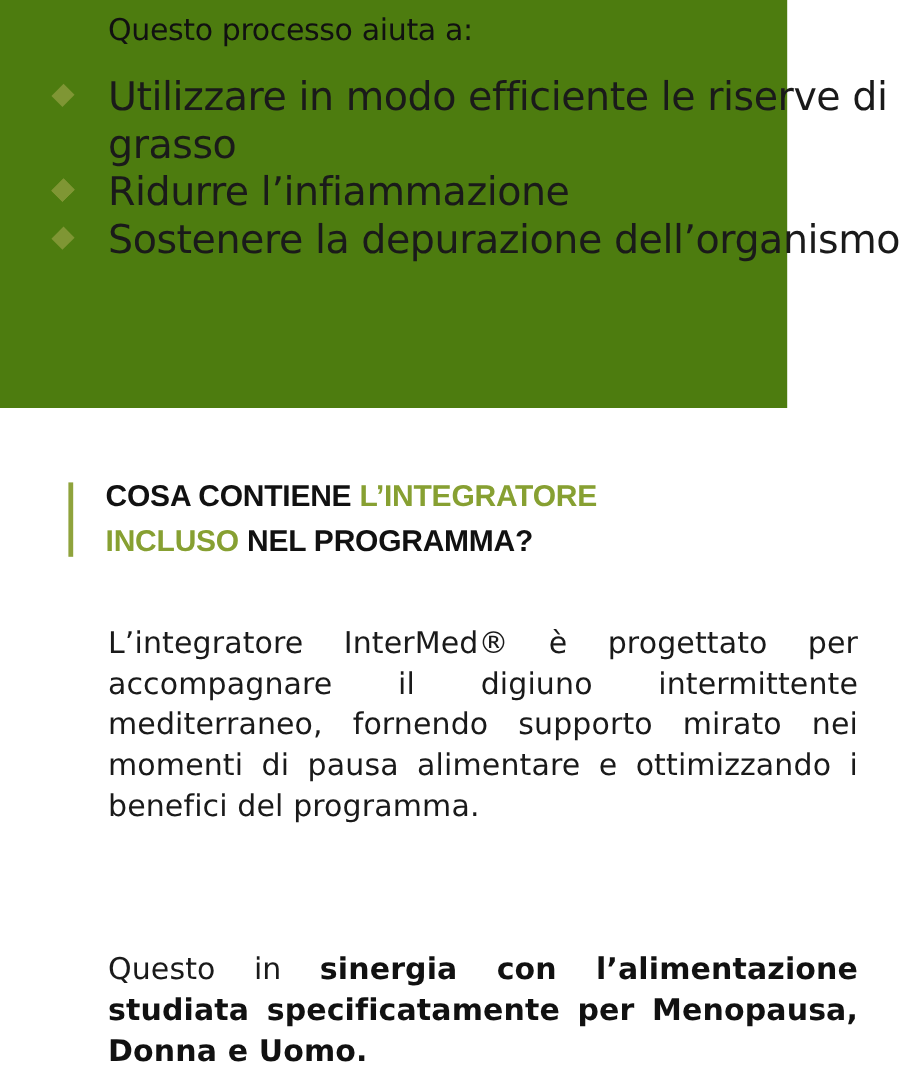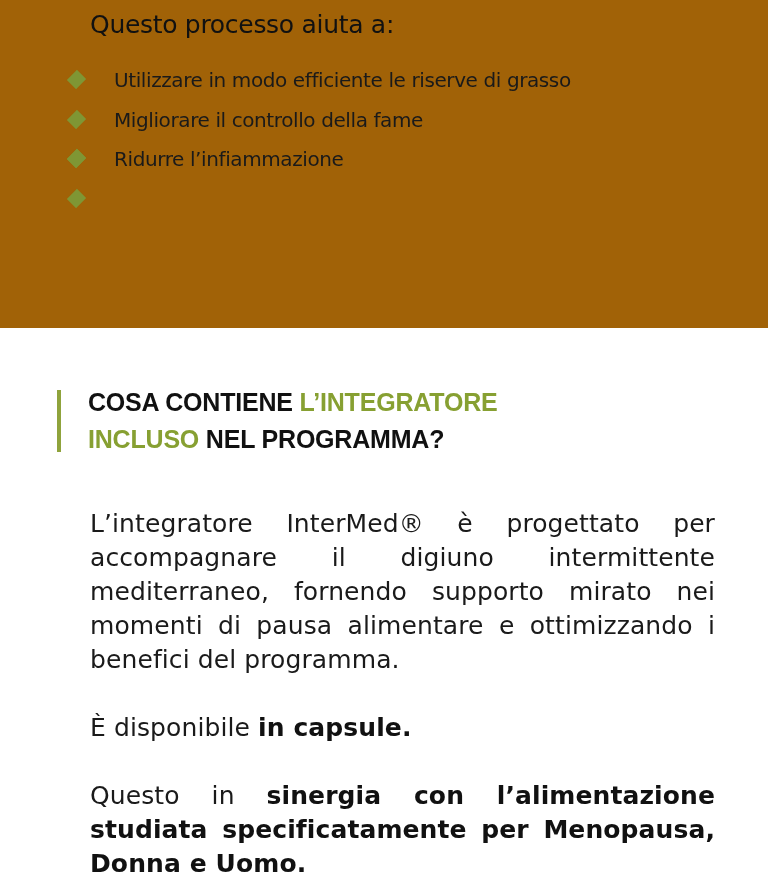--- a/index.html
+++ b/index.html
@@ -11,23 +11,23 @@
       width: 768px;
       height: 895px;
       overflow: hidden;
       position: relative;
       font-family: "DejaVu Sans", "Liberation Sans", sans-serif;
       color: #1a1a1a;
     }
     .benefits {
       position: absolute;
       left: 0; top: 0;
-      width: 768px;
+      width: 656px;
       height: 348px;
-      background: #a16207;
+      background: #4d7c0f;
     }
     .benefits-title {
       position: absolute;
       left: 90px;
       top: 10px;
       font-size: 25px;
       letter-spacing: -0.3px;
       color: #111;
       white-space: nowrap;
     }
@@ -36,43 +36,42 @@
       left: 0;
       top: 61px;
       width: 768px;
       margin: 0;
       padding: 0;
       list-style: none;
     }
     .benefit-item {
       position: relative;
       padding-left: 90px;
-      font-size: 20px;
+      font-size: 33px;
       line-height: 39.5px;
       color: #1a1a1a;
       letter-spacing: -0.4px;
-      margin-left: 24px;
     }
     .benefit-item.justify {
       text-align: justify;
       text-align-last: left;
     }
     .diamond {
       position: absolute;
       left: 46px;
       top: 12px;
       width: 13px;
       height: 13px;
       background: #7f9634;
       transform: rotate(45deg) scaleY(1.1);
     }
     .section2 {
       position: absolute;
       left: 0;
-      top: 328px;
+      top: 340px;
       width: 768px;
       height: 547px;
       background: #ffffff;
     }
     .heading-wrap {
       position: absolute;
       left: 57px;
       top: 62px;
       height: 62px;
       border-left: 4px solid #8fa33c;
@@ -112,44 +111,41 @@
 
 <div class="benefits">
   <div class="benefits-title">Questo processo aiuta a:</div>
   <ul class="benefit-list">
     <li class="benefit-item">
       <span class="diamond"></span>
       <span>Utilizzare in modo efficiente le riserve di grasso</span>
     </li>
     <li class="benefit-item">
       <span class="diamond"></span>
-      <span>Migliorare il controllo della fame</span>
     </li>
     <li class="benefit-item justify">
       <span class="diamond"></span>
     </li>
     <li class="benefit-item">
       <span class="diamond"></span>
       <span>Ridurre l’infiammazione</span>
     </li>
     <li class="benefit-item">
       <span class="diamond"></span>
+      <span>Sostenere la depurazione dell’organismo</span>
     </li>
   </ul>
 </div>
 
 <div class="section2">
   <div class="heading-wrap">
     <h2 class="heading">
       <span>COSA CONTIENE </span><span class="accent">L’INTEGRATORE</span><br><span class="accent">INCLUSO</span><span> NEL PROGRAMMA?</span>
     </h2>
   </div>
 
   <p class="para p1">L’integratore InterMed® è progettato per accompagnare il digiuno intermittente mediterraneo, fornendo supporto mirato nei momenti di pausa alimentare e ottimizzando i benefici del programma.</p>
 
-  <p class="para p2">
-    <span>È disponibile </span><span class="strong">in capsule.</span>
-  </p>
 
   <p class="para p3">
     <span>Questo in </span><span class="strong">sinergia con l’alimentazione studiata specificatamente per Menopausa, Donna e Uomo.</span>
   </p>
 </div>
 
 </body></html>

